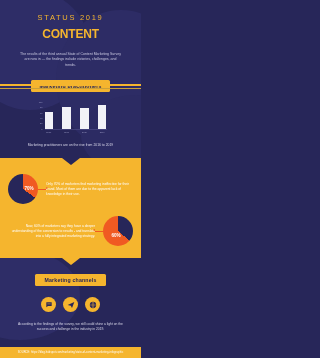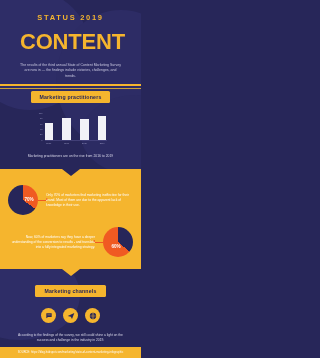--- a/index.html
+++ b/index.html
@@ -17,26 +17,26 @@
   .sw2{right:-45px;top:10px;width:130px;height:140px;border-radius:50%;
        background:#2d2c65;}
   .sw3{left:-40px;top:250px;width:120px;height:90px;border-radius:50%;
        background:#2e2d67;}
   .sw4{right:-50px;top:95px;width:110px;height:80px;border-radius:50%;
        background:#2c2b63;}
 
   
   .header{position:relative;z-index:3;padding:13px 8px 0;text-align:center;}
   .eyebrow{
-    color:#F5B52E;font-size:7.5px;font-weight:bold;letter-spacing:1.7px;
+    color:#F5B52E;font-size:7.5px;font-weight:normal;letter-spacing:1.7px;
     margin:0 0 4px;
   }
   .title{
-    color:#F5B52E;font-size:22px;line-height:16.5px;font-weight:bold;
-    letter-spacing:-0.2px;margin:12px;
+    color:#F5B52E;font-size:12px;line-height:16.5px;font-weight:bold;
+    letter-spacing:-0.2px;margin:4px;
   }
   .subtitle{
     color:#c9c8e0;font-size:3.5px;line-height:5.5px;margin:9px 12px 0;
     text-align:center;
   }
 
   
   .rule{position:absolute;left:0;width:141px;height:1.6px;background:#F5B52E;z-index:4;}
   .rule.r1{top:84px;}
   .rule.r2{top:87.5px;height:1.2px;background:#caa03a;}

